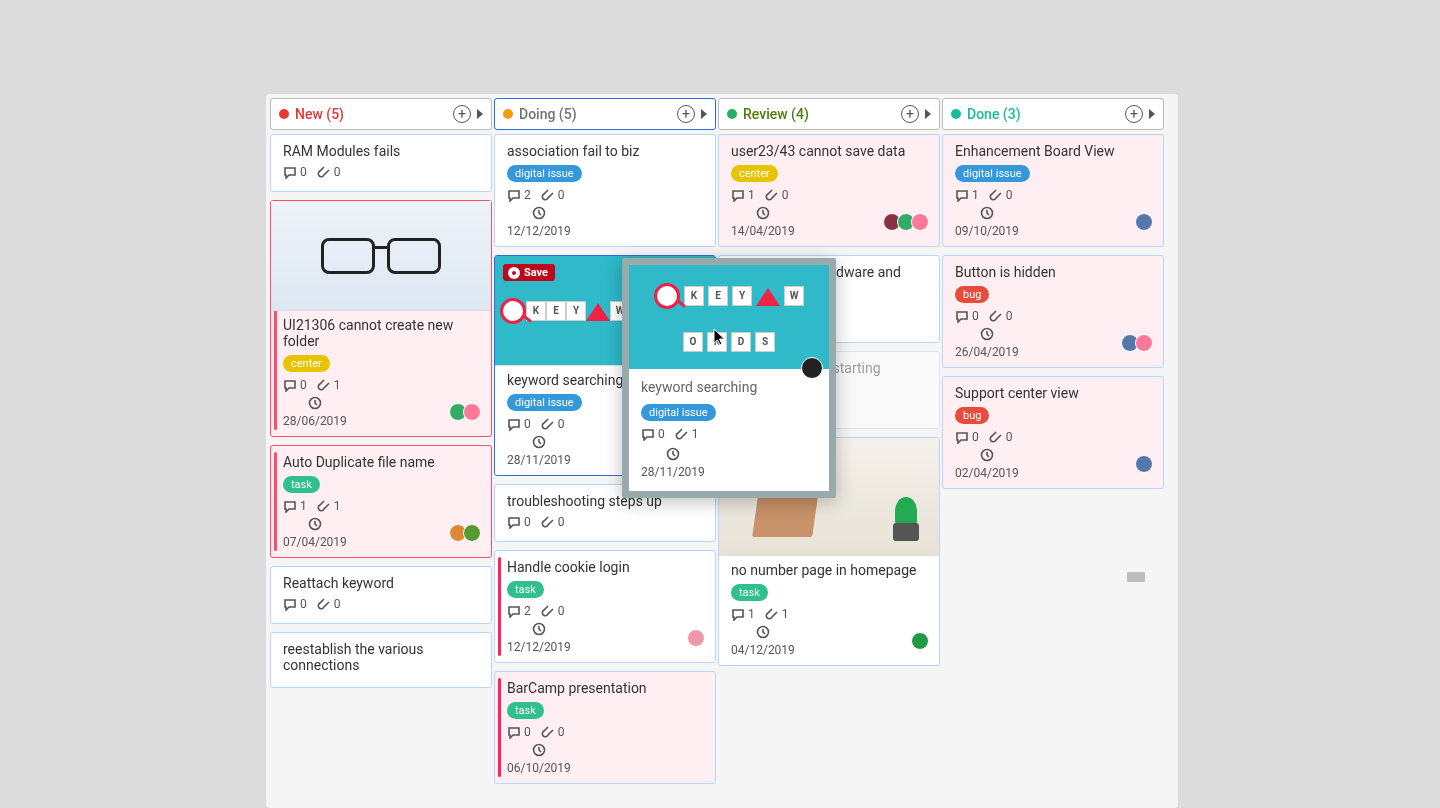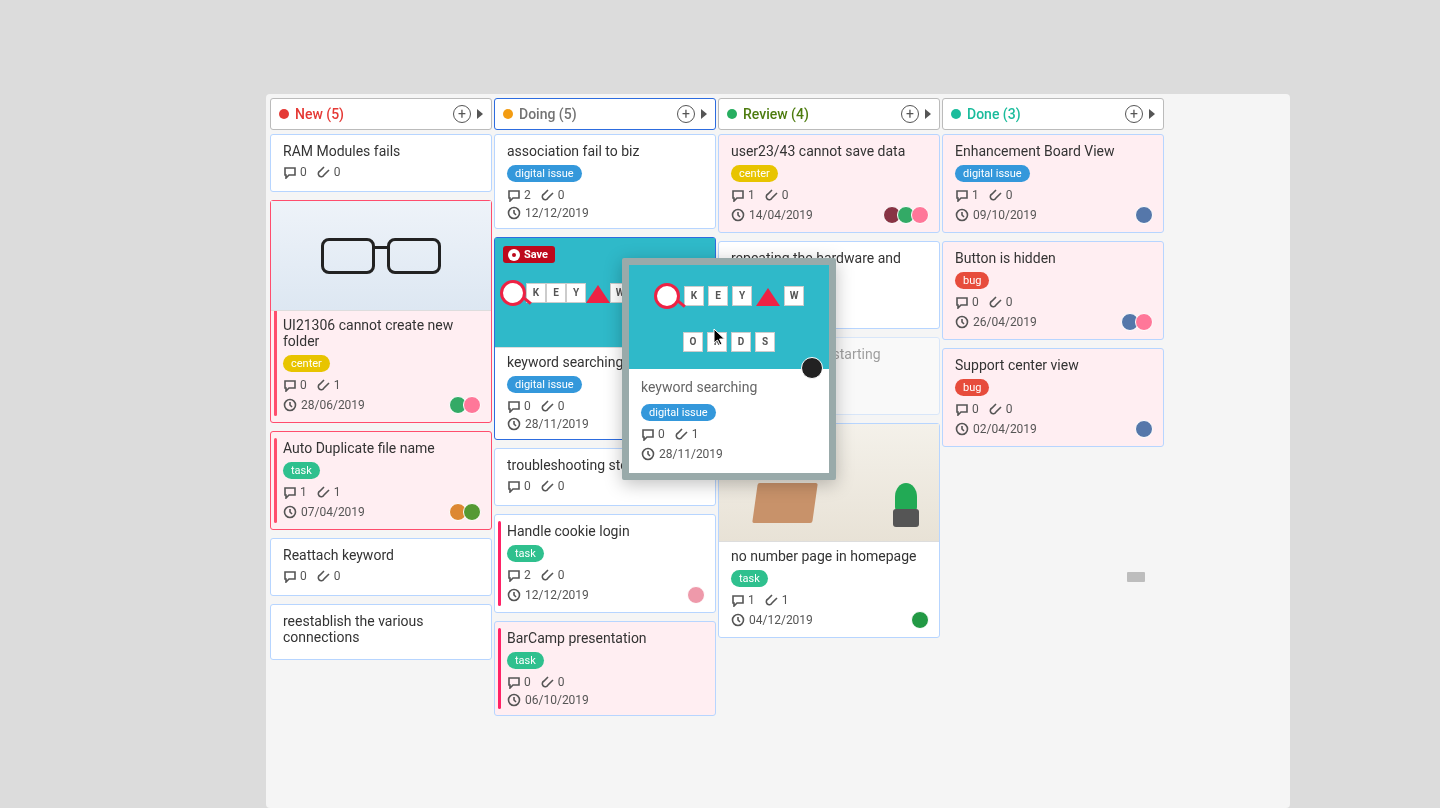--- a/index.html
+++ b/index.html
@@ -8,21 +8,21 @@
     background: #dcdcdc;
     width: 1440px;
     height: 808px;
     overflow: hidden;
     position: relative;
   }
   .board-wrap {
     position: absolute;
     left: 266px;
     top: 94px;
-    width: 1024px;
+    width: 912px;
     height: 714px;
     background: #f5f5f5;
     display: flex;
     gap: 2px;
     padding: 4px;
     border-radius: 4px;
   }
   .column {
     width: 222px;
     display: flex;
@@ -88,21 +88,21 @@
     margin-bottom: 4px;
   }
   .counters .grp { display:flex; align-items:center; gap:3px; }
   .meta-row {
     display: flex;
     align-items: center;
     justify-content: space-between;
     font-size: 12px;
     color: #555;
   }
-  .meta-left { display:flex; align-items:center; gap:4px; }
+  .meta-left { display:flex; align-items:center; gap:4px;flex-direction:column; }
   .avatars { display:flex; gap:-4px; }
   .avatar {
     width: 18px; height: 18px; border-radius: 50%; background:#888;
     display:inline-flex; align-items:center; justify-content:center;
     font-size:9px; color:#fff; margin-left:-4px; flex-shrink:0;
     border: 1px solid #fff;
   }
   svg.ico { width: 14px; height: 14px; stroke: #555; fill: none; stroke-width: 1.6; }
 
   

